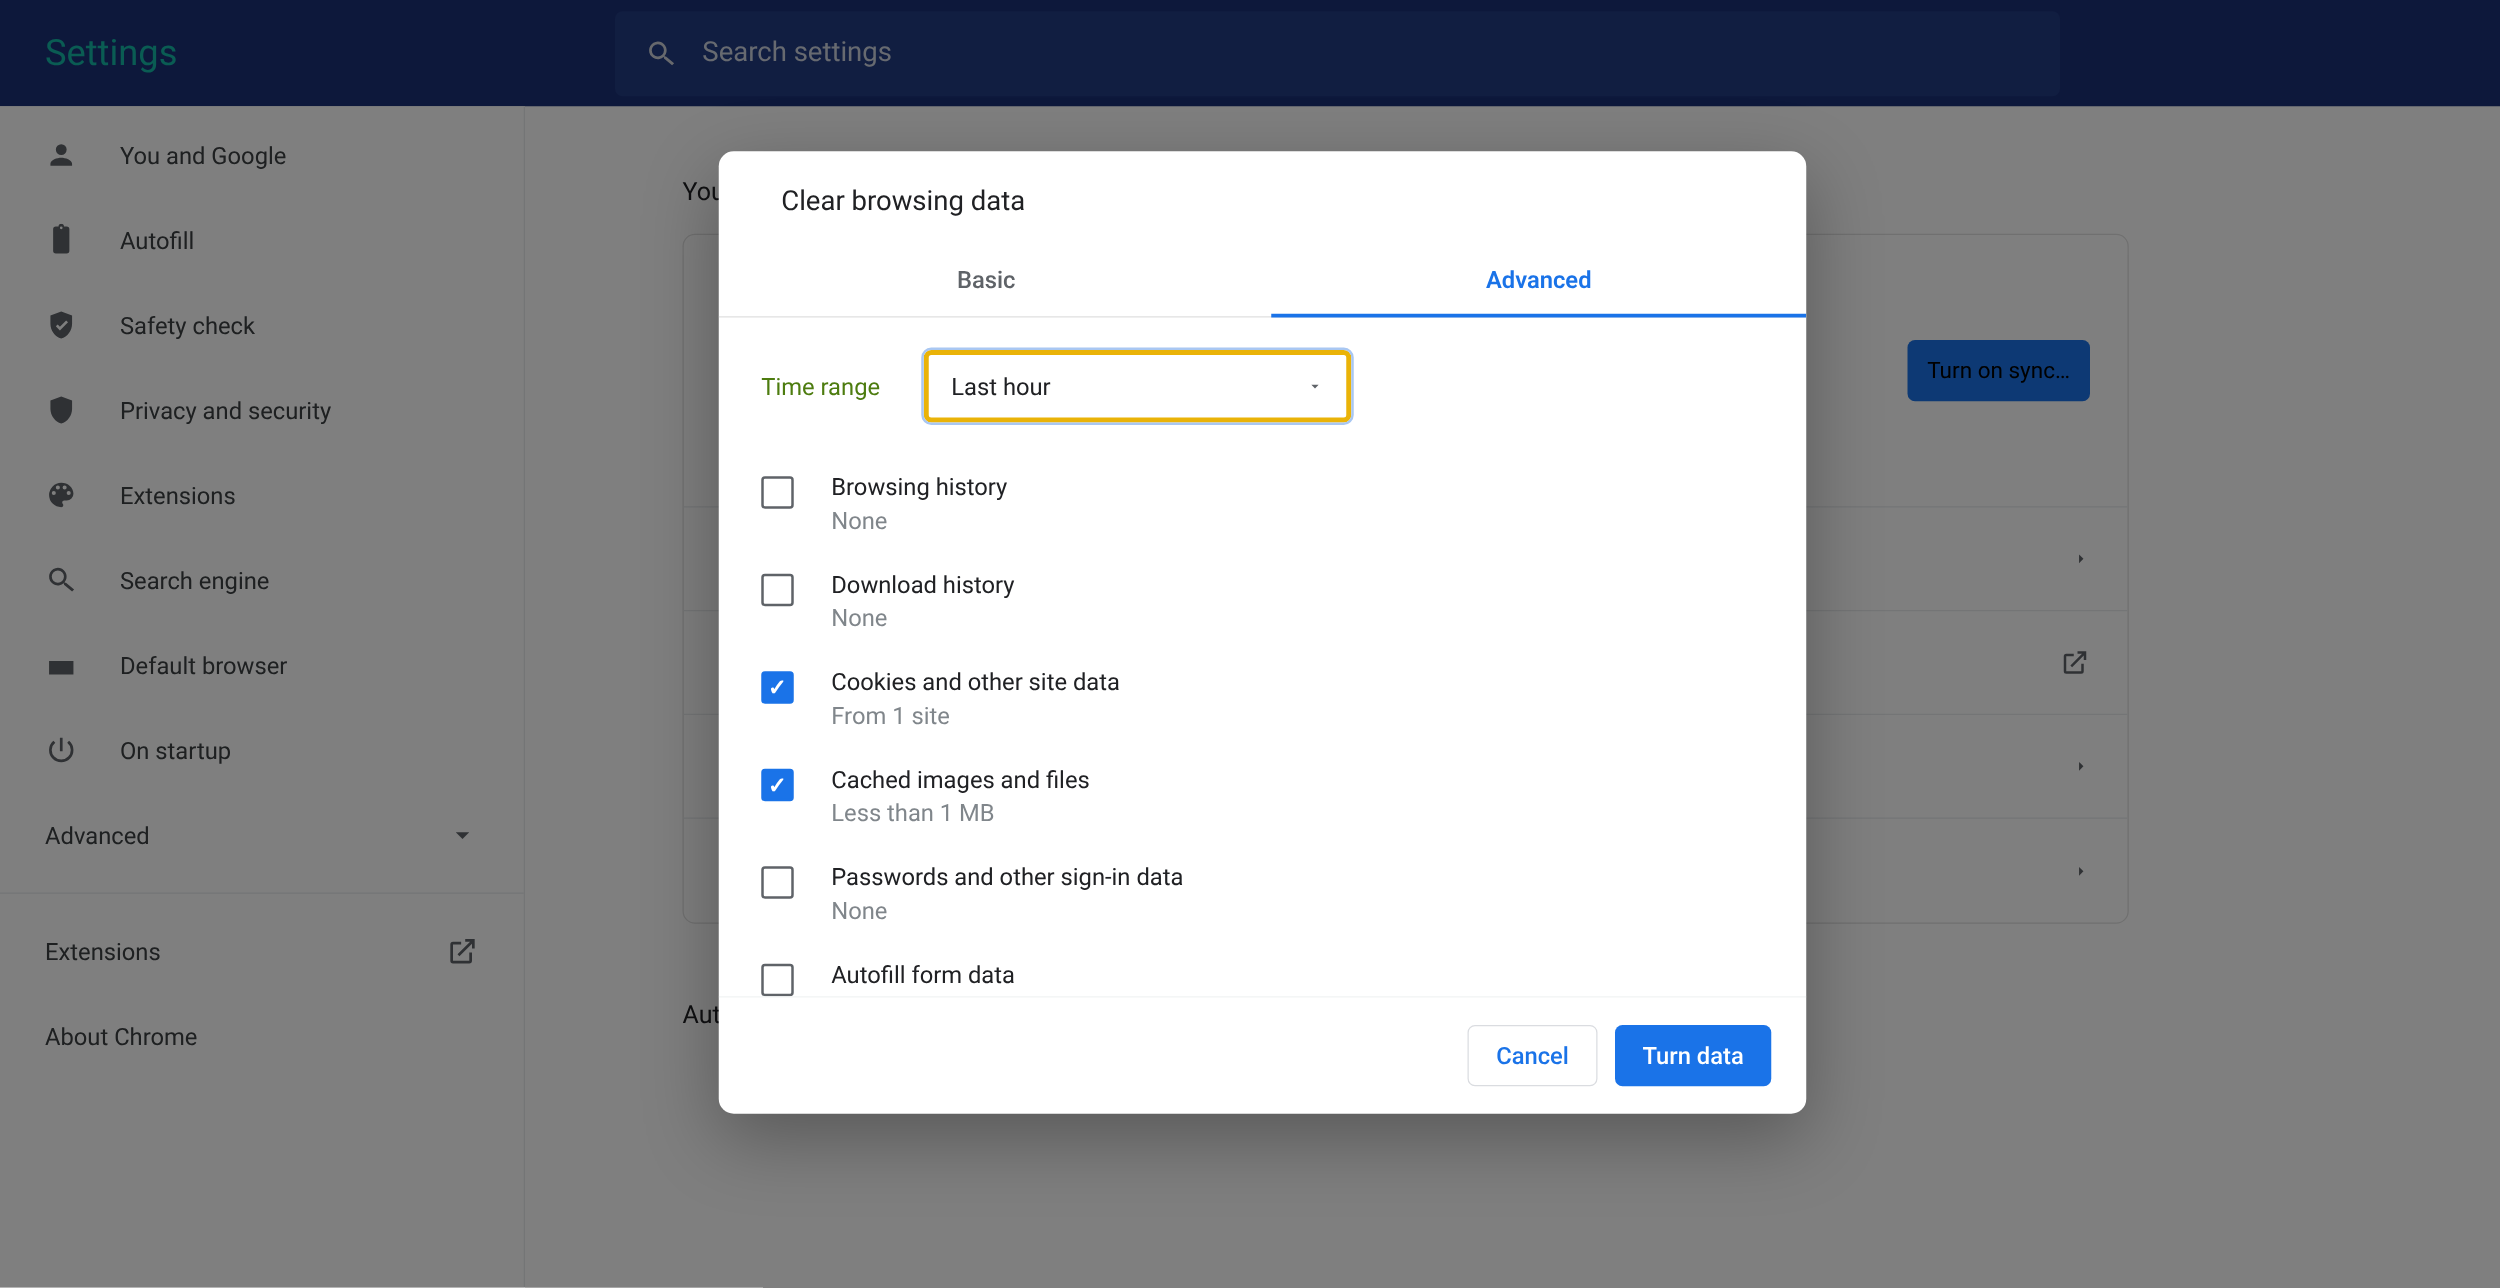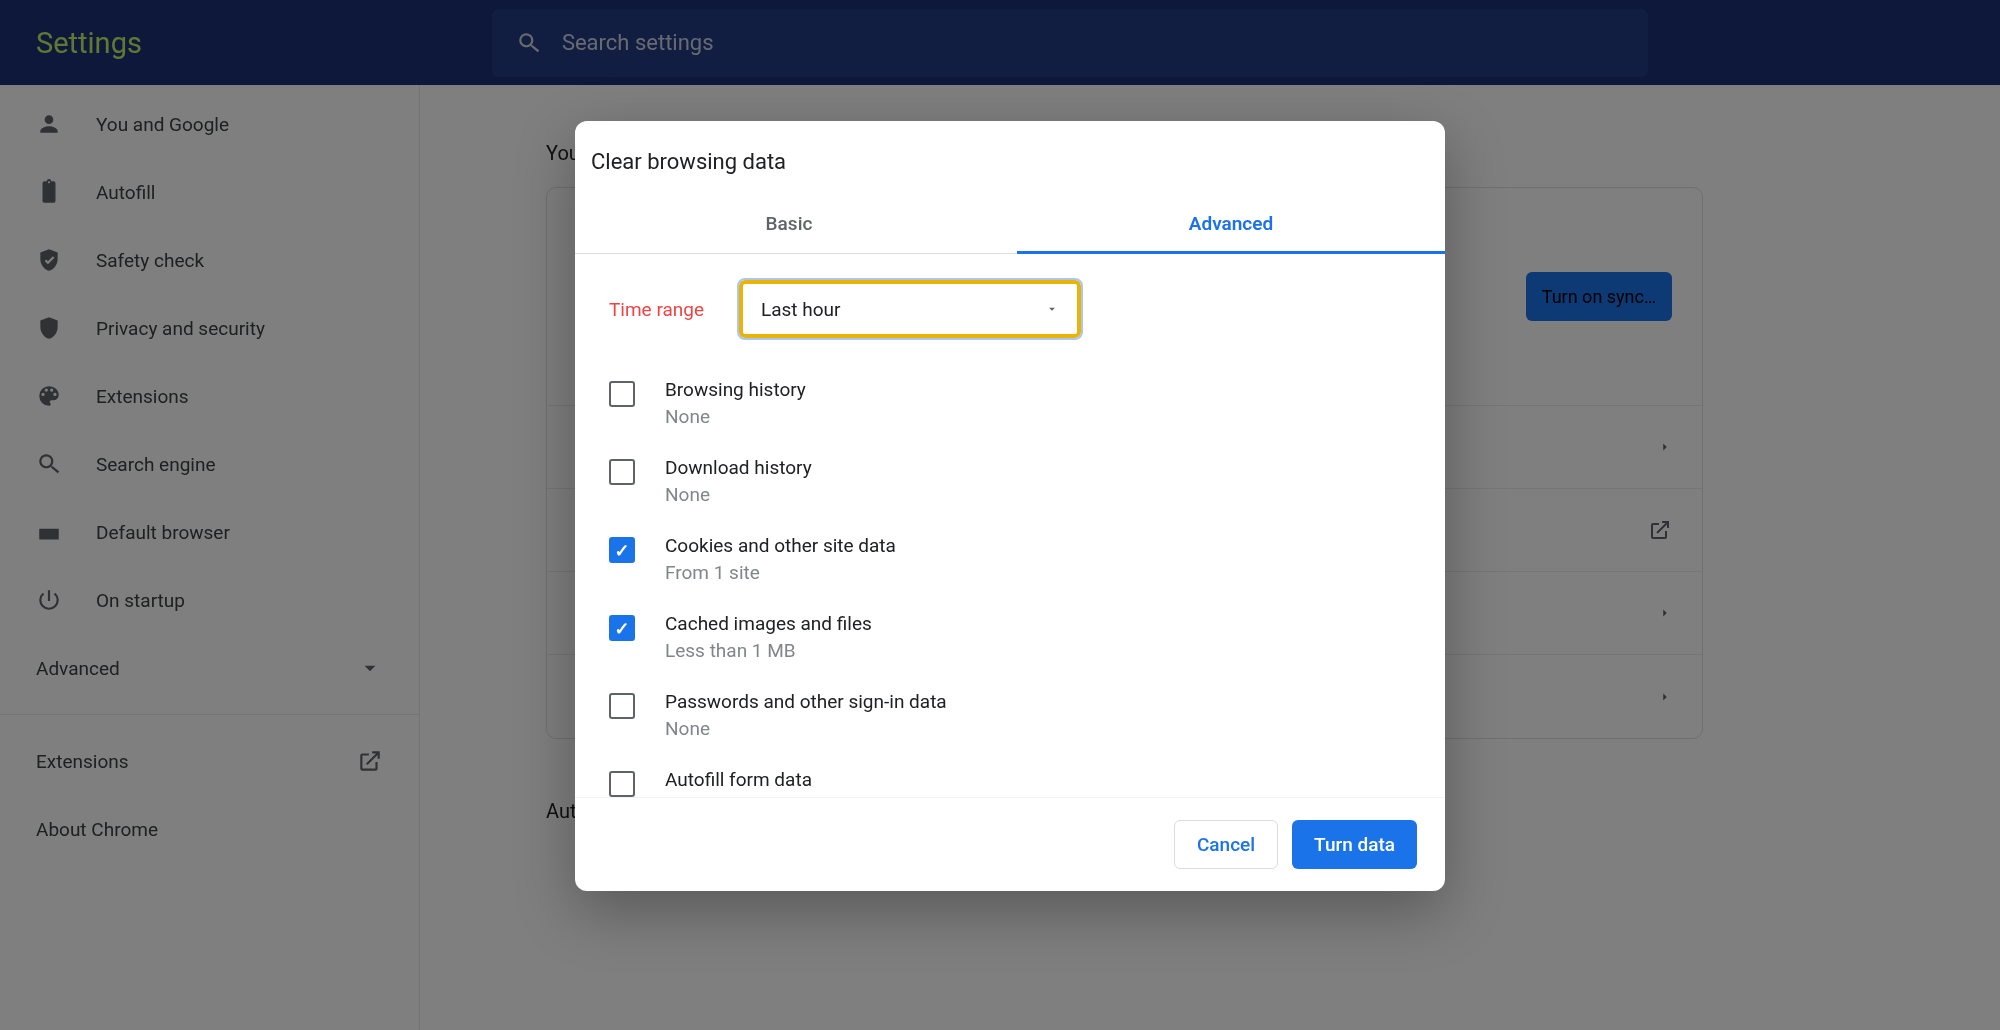--- a/index.html
+++ b/index.html
@@ -1,20 +1,20 @@
 <!DOCTYPE html>
 <html><head>
 <meta charset="utf-8">
 <style>
   * { box-sizing: border-box; margin: 0; padding: 0; font-family: 'Segoe UI', Roboto, Arial, sans-serif; }
   body { width: 2000px; height: 1030px; background: #fff; overflow: hidden; position: relative; }
 
   
   .header { height: 85px; background: #1b3077; display: flex; align-items: center; padding-left: 36px; }
-  .header-title { color: #bef264; font-size: 29px; font-weight: 400; }
+  .header-title { color: #14b8a6; font-size: 29px; font-weight: 400; }
   .search-wrap { margin-left: 350px; width: 1156px; height: 68px; background: #233c82; border-radius: 6px;
                  display: flex; align-items: center; padding: 0 24px; }
   .search-wrap svg { fill: #ced3da; }
   .search-input { flex: 1; background: transparent; border: none; outline: none; color: #fff;
                   font-size: 22px; margin-left: 20px; }
   .search-input::placeholder { color: #ced5e1; }
 
   
   .sidebar { position: absolute; top: 85px; left: 0; width: 420px; height: calc(100% - 85px);
              background: #fff; border-right: 1px solid #e8eaed; }
@@ -42,32 +42,32 @@
               padding: 14px 16px; font-size: 18px; cursor: pointer; margin-left: auto; }
   .chev { fill: #5f6368; }
   .open-ext { fill: #5f6368; }
 
   
   .scrim { position: absolute; inset: 0; background: rgba(0,0,0,0.5); }
 
   
   .modal { position: absolute; left: 575px; top: 121px; width: 870px; background: #fff;
            border-radius: 12px; box-shadow: 0 20px 60px rgba(0,0,0,0.3); overflow: hidden; }
-  .modal-title { font-size: 22px; color: #202124; padding: 28px 34px 22px 16px; }
+  .modal-title { font-size: 22px; color: #202124; padding: 28px 34px 22px 50px; }
   .tabs { display: flex; border-bottom: 1px solid #e0e0e0; gap: 14px; }
   .tab { flex: 1; text-align: center; padding: 16px 0 18px 0; font-size: 19px; color: #5f6368;
          font-weight: 500; cursor: pointer; position: relative; }
   .tab.active { color: #1a73e8; font-weight: 600; }
   .tab.active::after { content: ''; position: absolute; left: 0; right: 0; bottom: -1px;
                        height: 3px; background: #1a73e8; }
   .modal-body { padding: 26px 34px 0 34px; max-height: 550px; overflow-y: auto; position: relative; }
   .modal-body::-webkit-scrollbar { width: 16px; }
   .modal-body::-webkit-scrollbar-thumb { background: #c4c7cc; border-radius: 8px; border: 4px solid #fff; }
   .time-row { display: flex; align-items: center; margin-bottom: 26px; }
-  .time-label { font-size: 19px; color: #ef4444; width: 130px; }
+  .time-label { font-size: 19px; color: #4d7c0f; width: 130px; }
   .time-select { width: 342px; height: 58px; border: 4px solid #eab308; outline: 2px solid #a9c7f2;
                  border-radius: 6px; display: flex; align-items: center; justify-content: space-between;
                  padding: 0 18px; font-size: 19px; color: #202124; cursor: pointer; }
   .check-row { display: flex; align-items: flex-start; padding: 14px 0; gap: 30px; }
   .checkbox { width: 26px; height: 26px; border: 2px solid #5f6368; border-radius: 3px;
               flex-shrink: 0; margin-top: 3px; display: flex; align-items: center; justify-content: center;
               cursor: pointer; }
   .checkbox.checked { background: #1a73e8; border-color: #1a73e8; }
   .checkbox.checked::after { content: '✓'; color: #fff; font-size: 18px; font-weight: bold; }
   .check-texts { display: flex; flex-direction: column; gap: 4px; }

